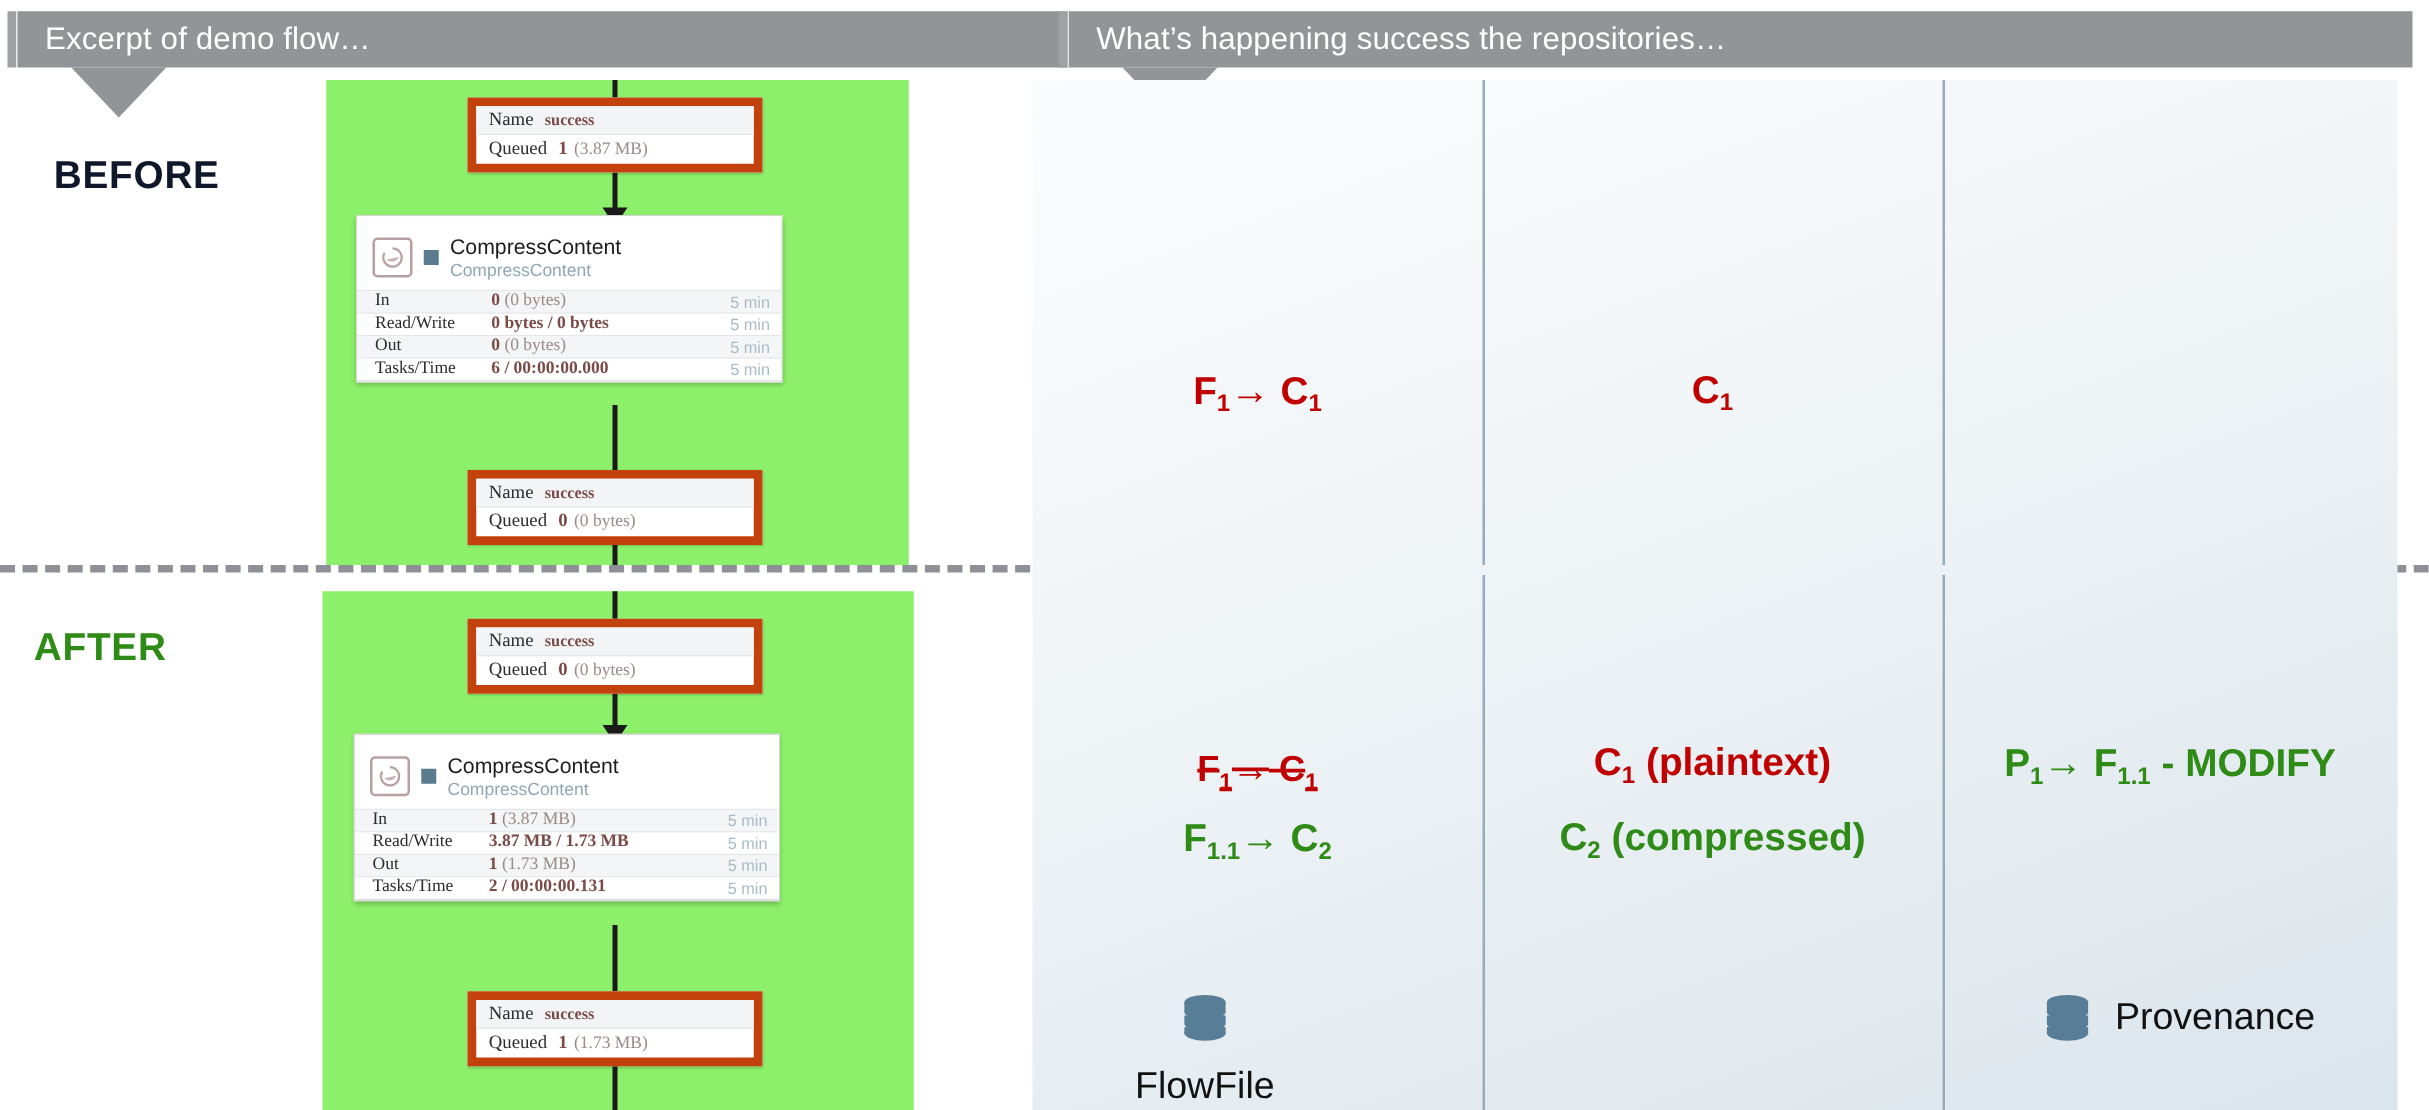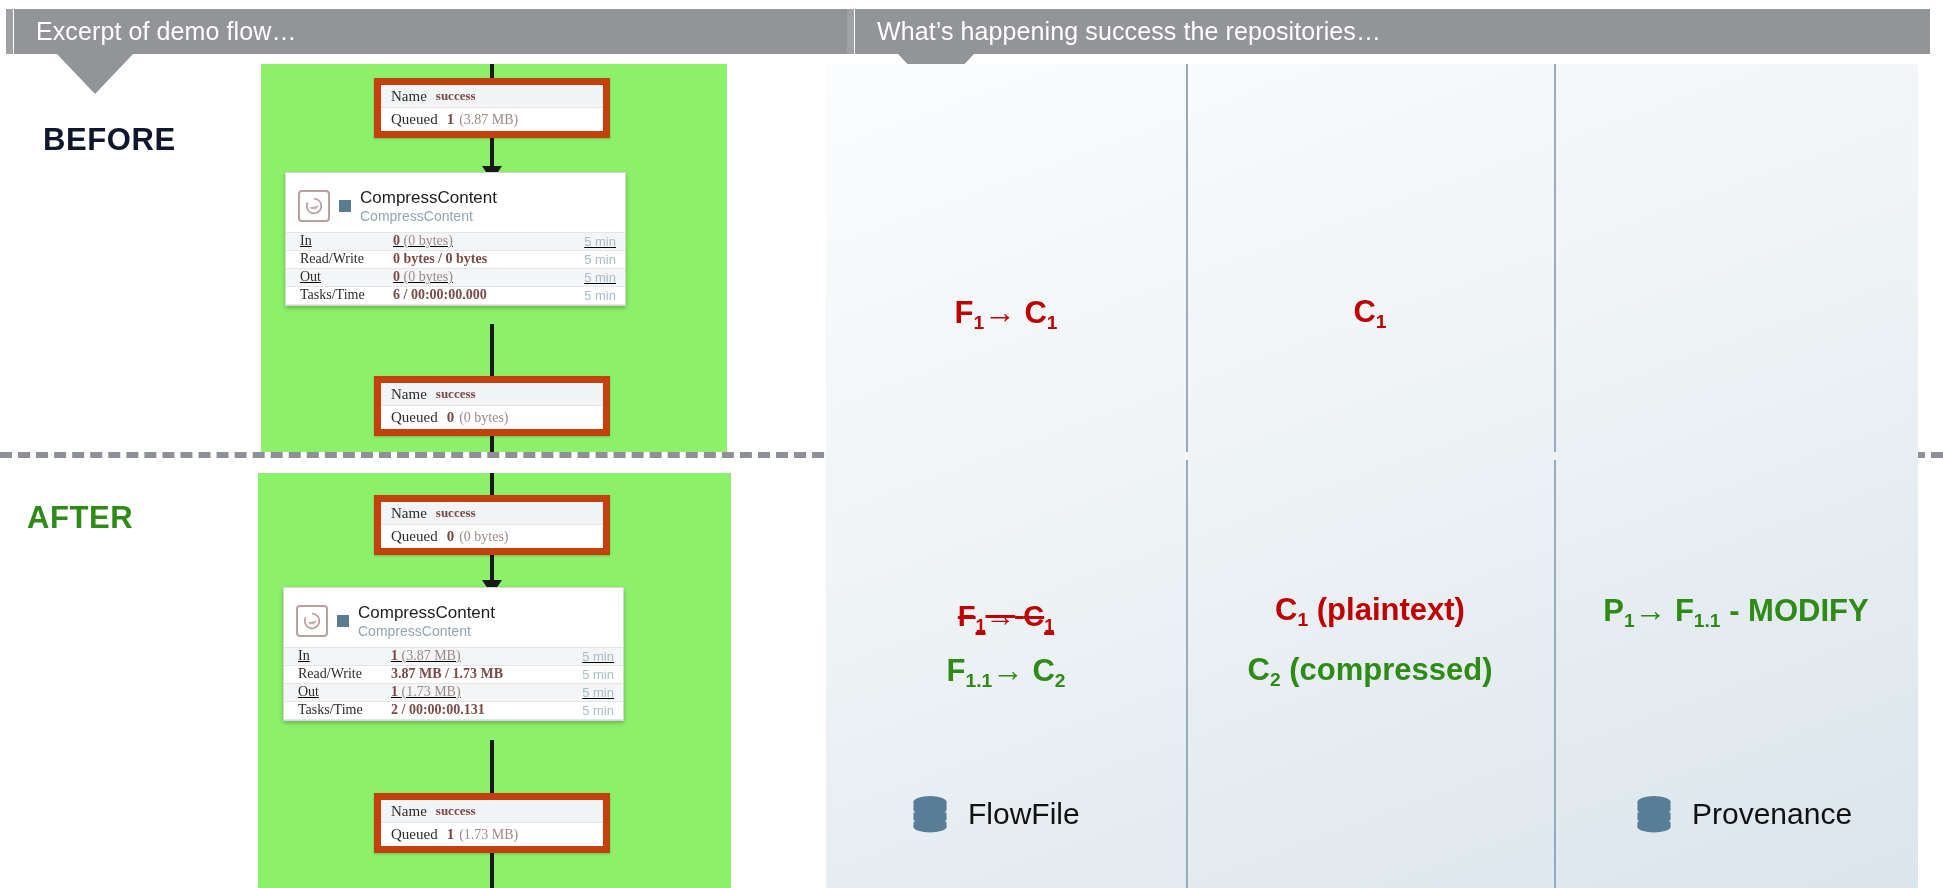--- a/index.html
+++ b/index.html
@@ -130,21 +130,21 @@
   .proc-stats {
     font-family: "Liberation Serif", serif;
     border-top: 1px solid #e3e5e6;
   }
   .stat-row {
     display: flex; align-items: center;
     height: 18px; font-size: 14px;
     border-bottom: 1px solid #e3e5e6;
     padding: 0 9px 0 14px;
   }
-  .stat-row.odd  { background: #f3f5f6; text-decoration: underline; }
+  .stat-row.odd  { background: #f3f5f6; }
   .stat-row.even { background: #ffffff; }
   .stat-label { width: 93px; color: #2b2b2b; flex: 0 0 93px; }
   .stat-value { color: #7a4a46; font-weight: bold; flex: 1; }
   .stat-value .dim { color: #9c8a87; font-weight: normal; }
   .stat-time { color: #a9bcc6; font-size: 13px; font-weight: normal;
                font-family: "Liberation Sans", sans-serif; }
 
   
   .repo-panel {
     position: absolute;
@@ -379,21 +379,21 @@
       <span>C<sub>1</sub> (plaintext)</span>
     </div>
     <div class="repo-note green" style="left:360px; top:588px; width:368px; font-size:31px;">
       <span>C<sub>2</sub> (compressed)</span>
     </div>
 
     <div class="repo-note green" style="left:728px; top:528px; width:364px; font-size:31px;">
       <span>P<sub>1</sub></span><span class="arrowglyph">→</span> <span>F<sub>1.1</sub> - MODIFY</span>
     </div>
 
-    <div class="repo-foot" style="left:82px; top:728px;">
+    <div class="repo-foot" style="left:82px; top:728px;flex-direction:column;">
       <svg class="db-icon" viewBox="0 0 40 40">
         <ellipse cx="20" cy="9" rx="15" ry="5.4" fill="#587d96"></ellipse>
         <rect x="5" y="9" width="30" height="7" fill="#587d96"></rect>
         <ellipse cx="20" cy="16" rx="15" ry="5.4" fill="#587d96"></ellipse>
         <rect x="5" y="18.5" width="30" height="6" fill="#587d96"></rect>
         <ellipse cx="20" cy="24.5" rx="15" ry="5.4" fill="#587d96"></ellipse>
         <rect x="5" y="27" width="30" height="5" fill="#587d96"></rect>
         <ellipse cx="20" cy="31.5" rx="15" ry="5.4" fill="#587d96"></ellipse>
       </svg>
       <span class="repo-foot-label">FlowFile</span>

